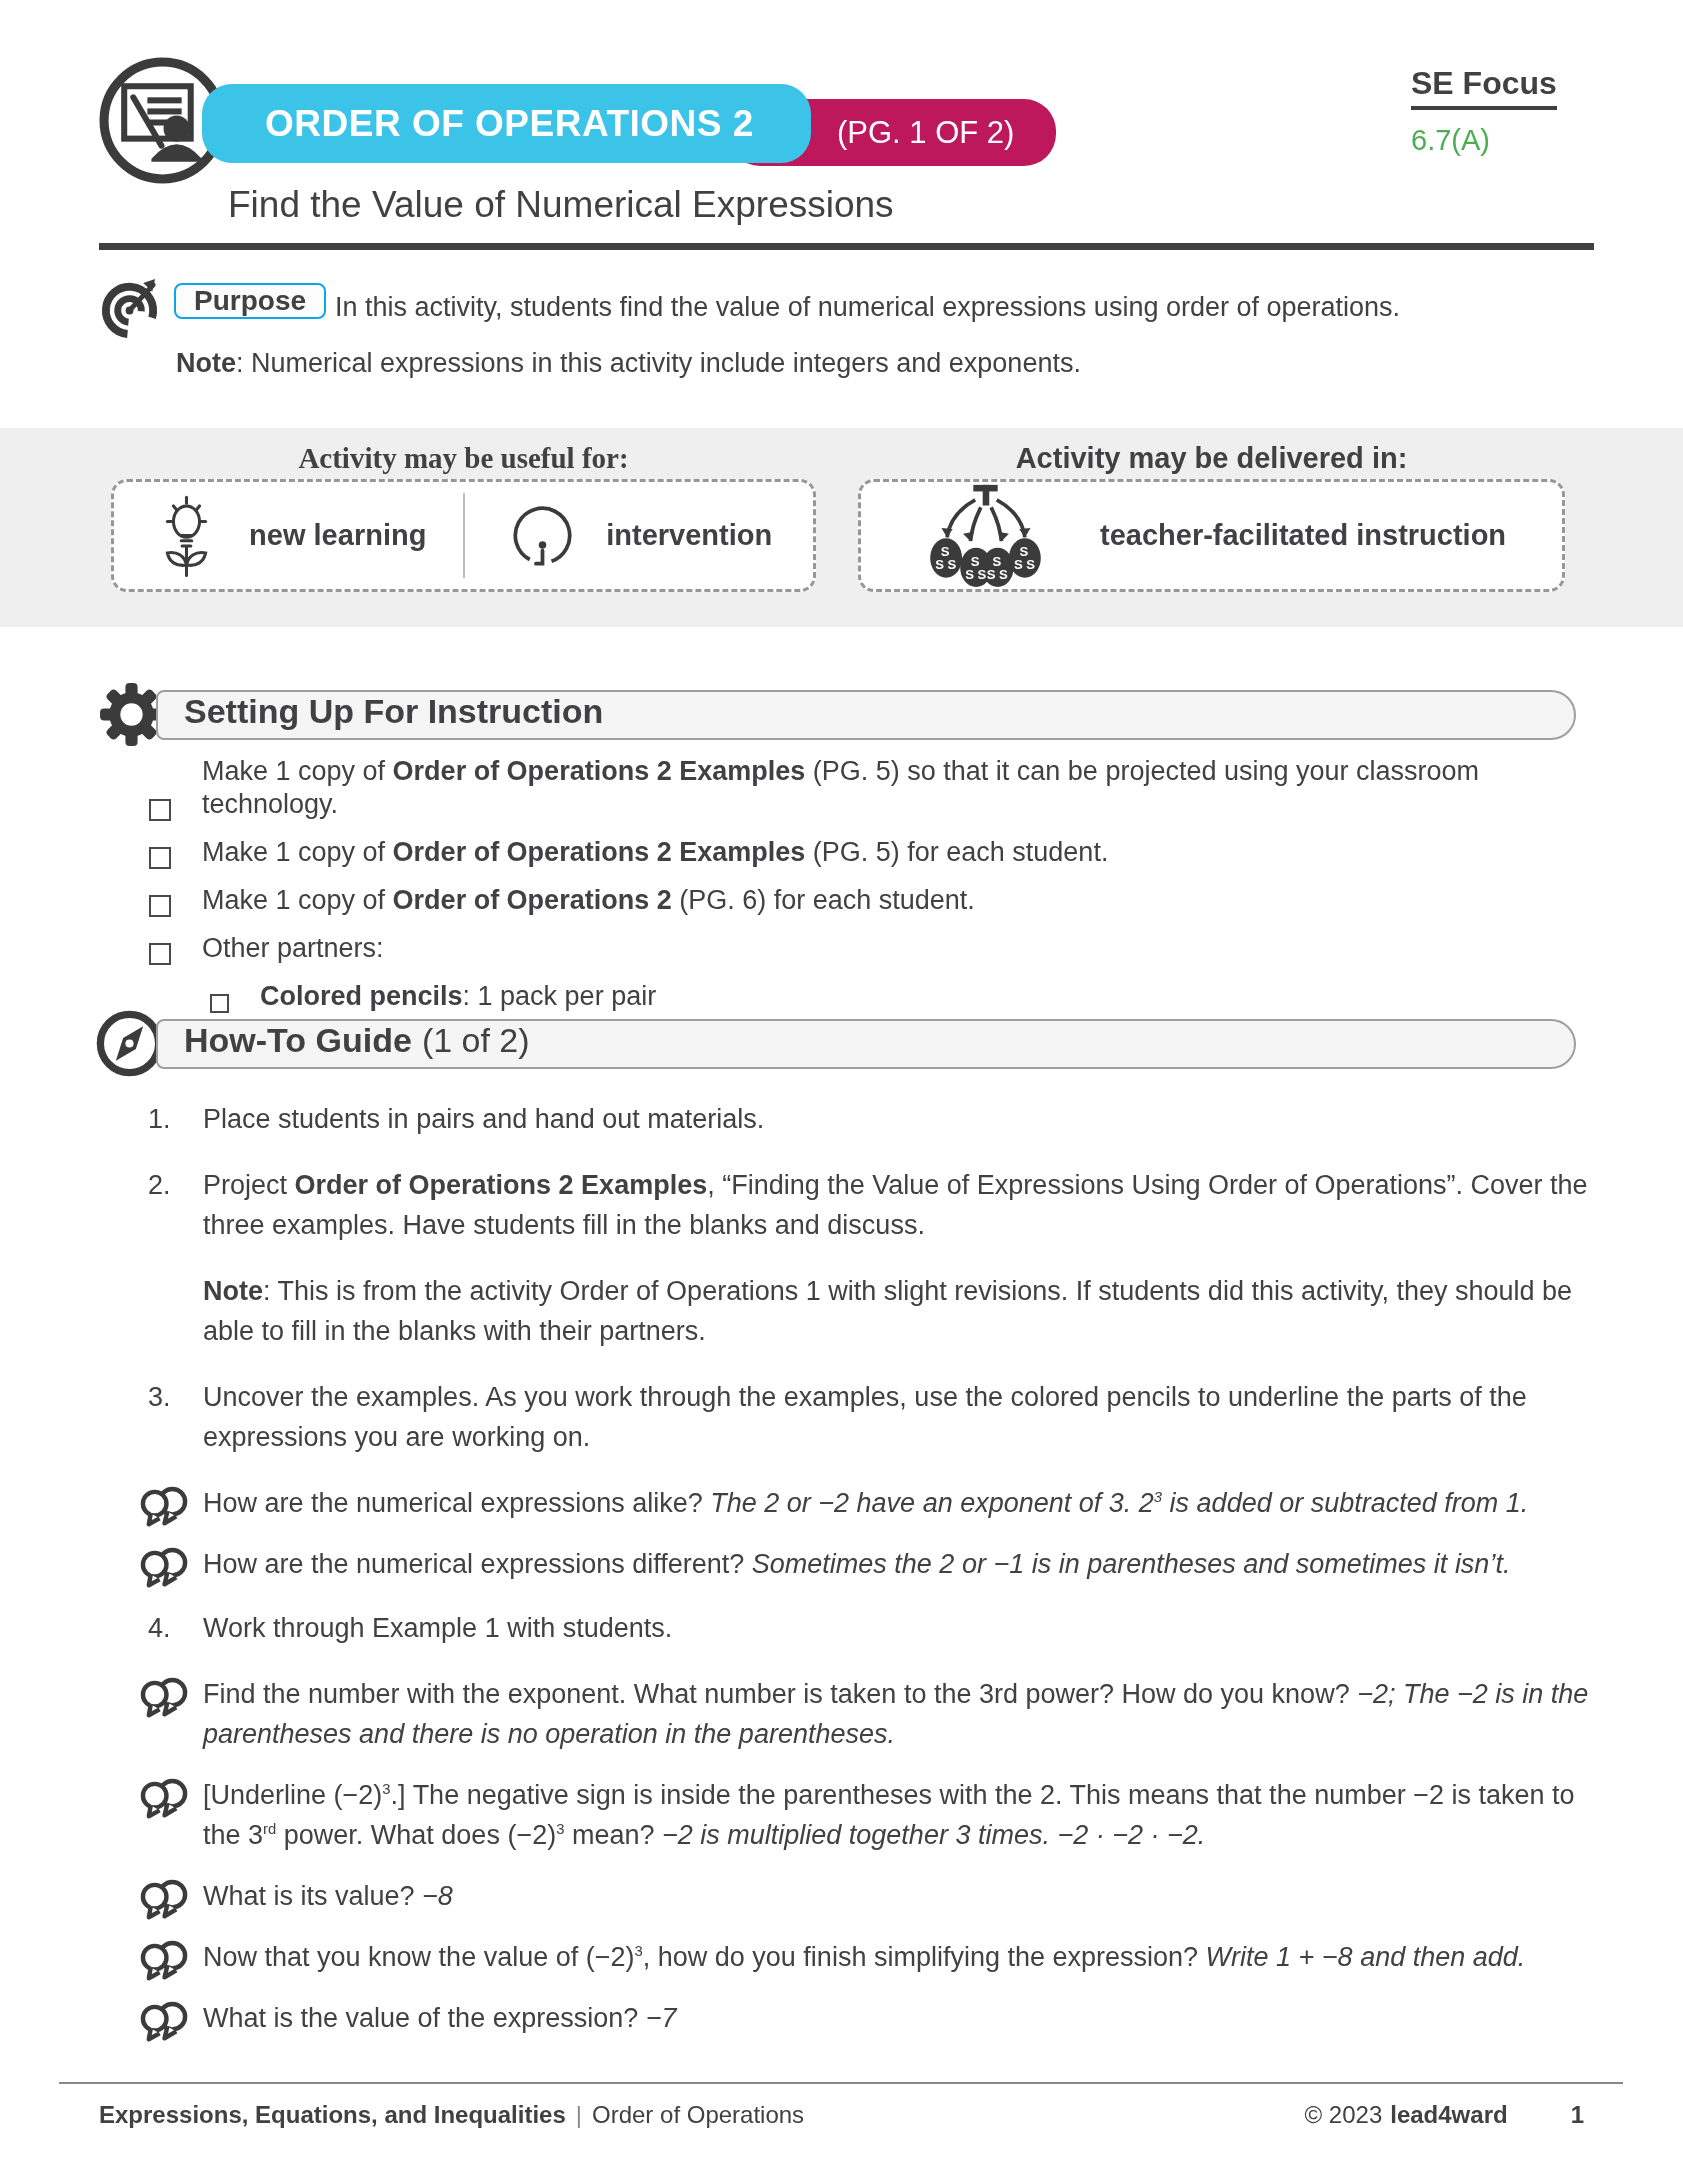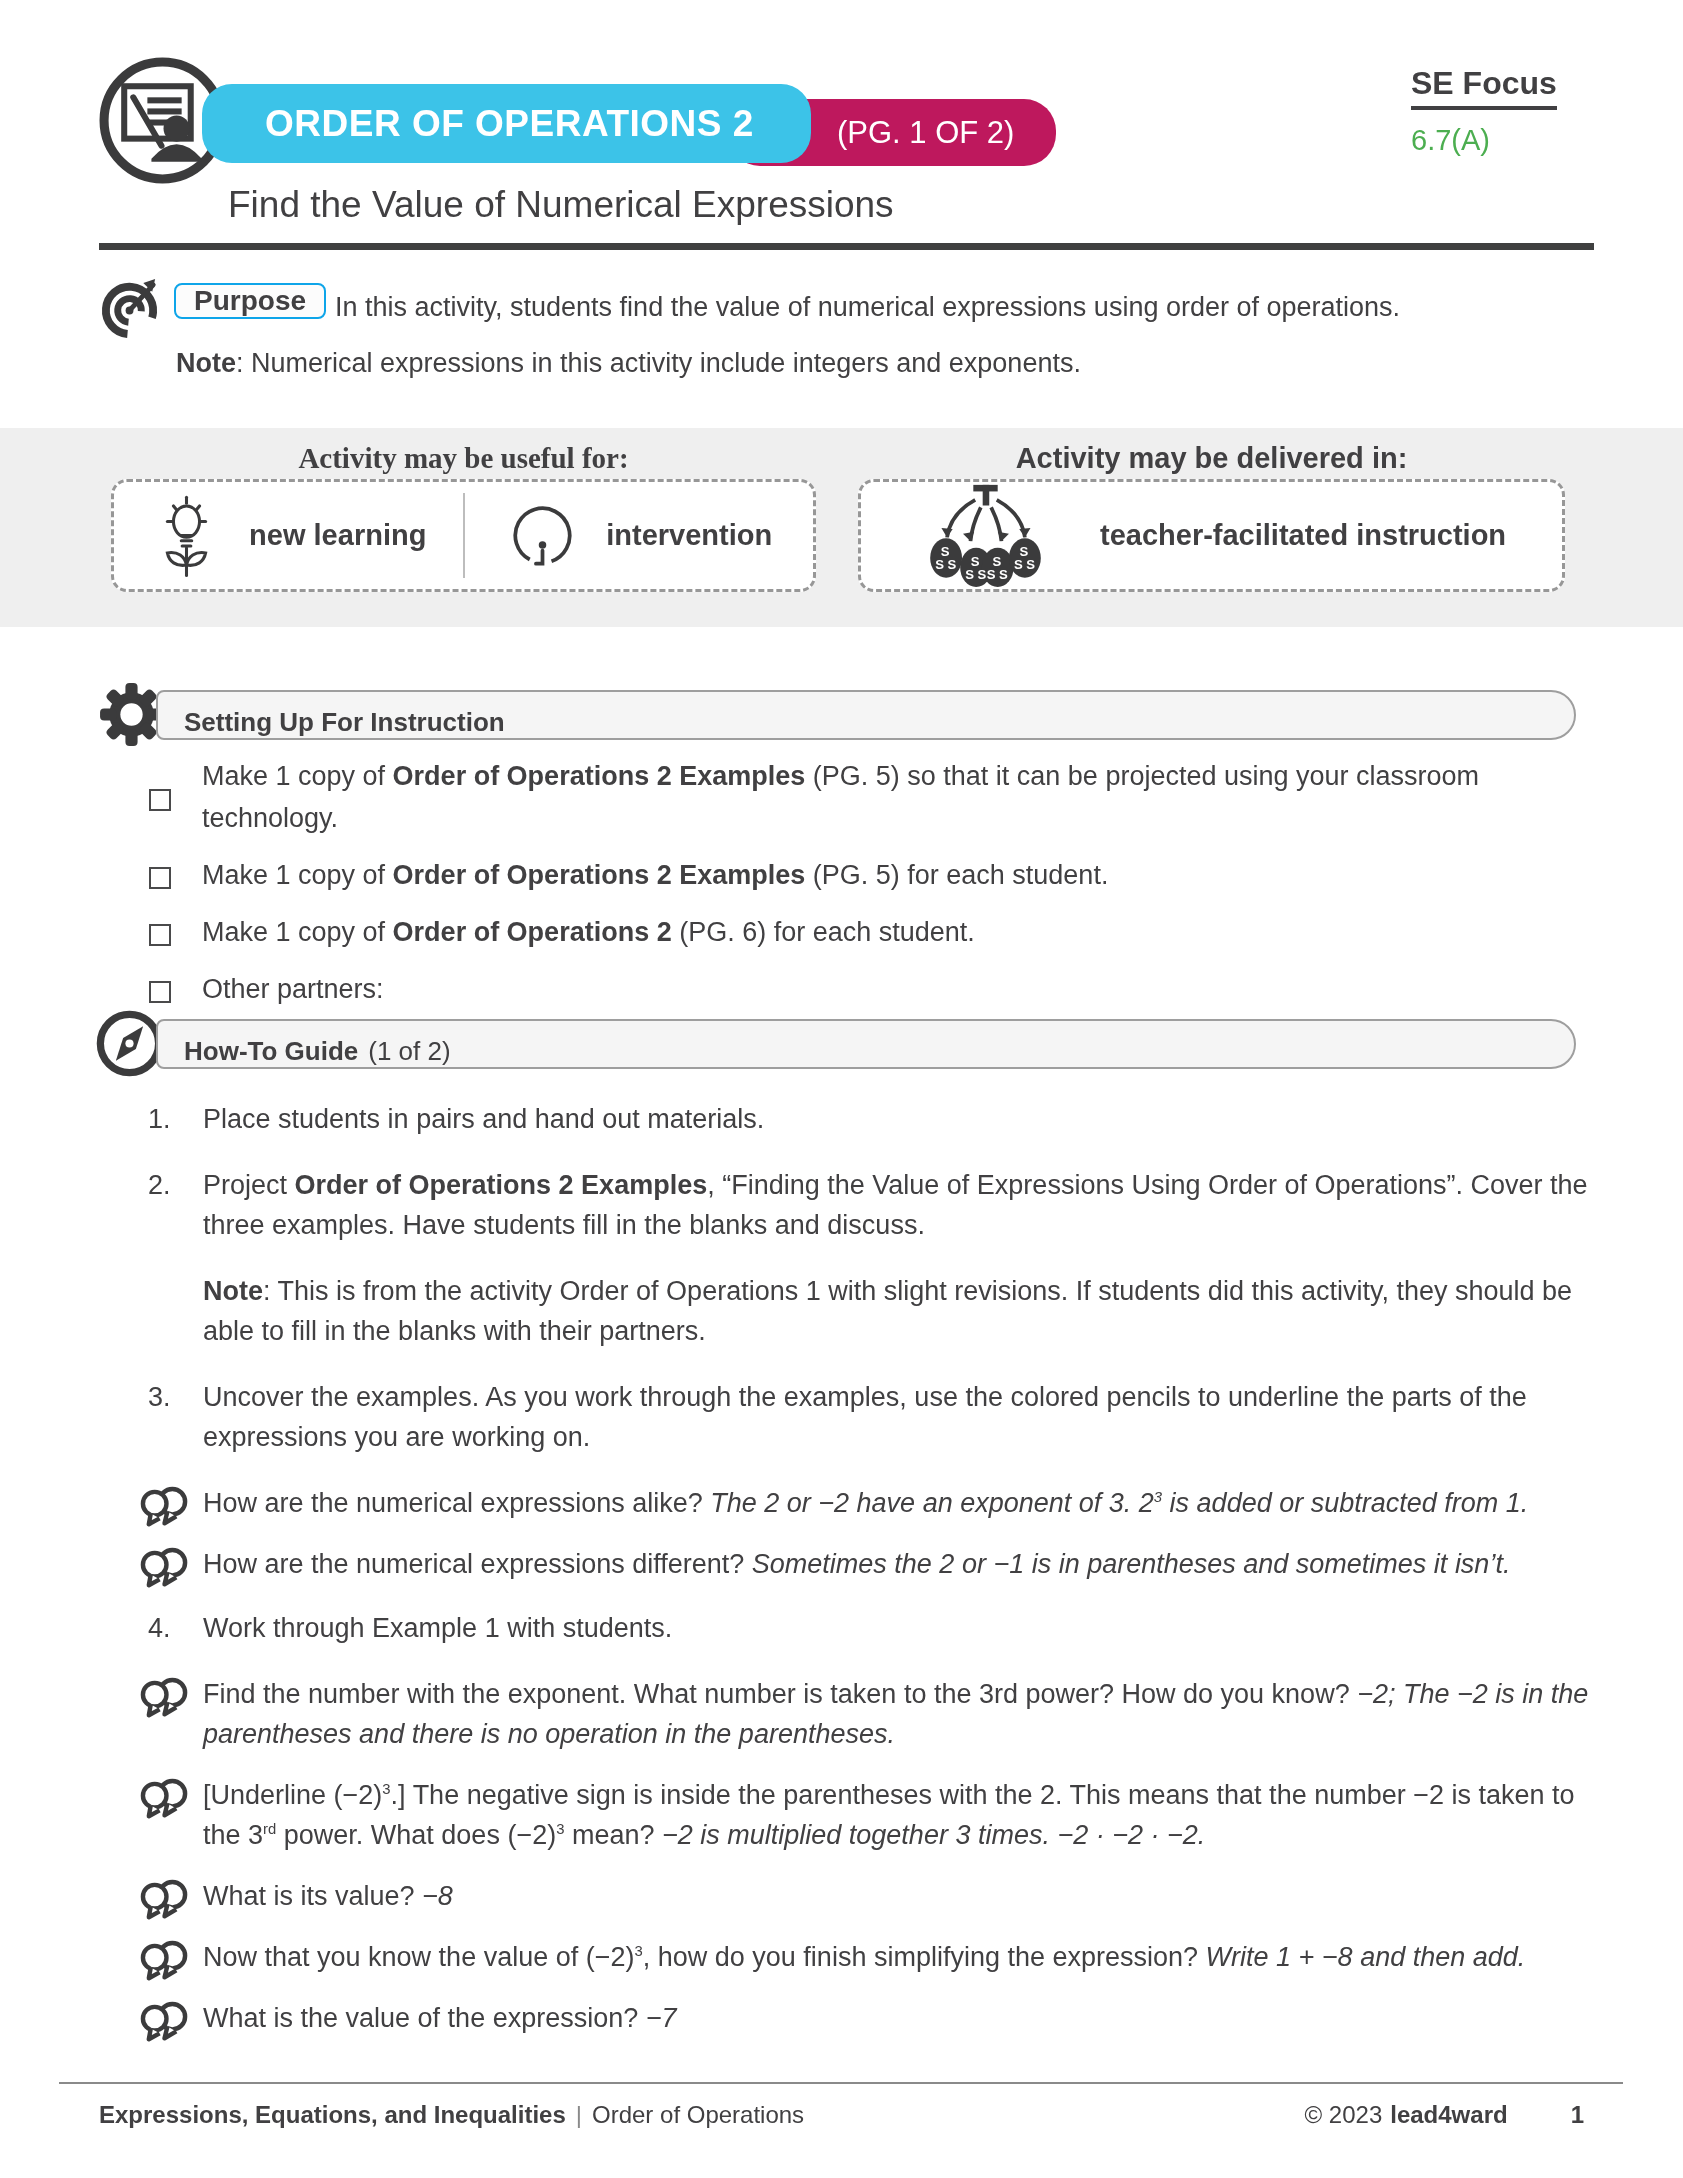--- a/index.html
+++ b/index.html
@@ -56,30 +56,30 @@
   .dash-label { font-size:29px; font-weight:bold; }
   .delivered-inner { display:flex; align-items:center; gap:55px; padding-left:65px; }
 
   
   .section-icon { position:absolute; width:71px; height:71px; }
   .gear-pos { left:96px; top:679px; }
   .compass-pos { left:94px; top:1008px; }
   .section-bar {
     position:absolute; left:156px; width:1420px; height:50px;
     background:#F5F5F5; border:2px solid #9E9E9E; border-radius:8px 25px 25px 8px;
-    display:flex; align-items:flex-end; padding-left:26px; font-size:26px; color:#414042;
+    display:flex; align-items:flex-start; padding-left:26px; font-size:34px; color:#414042;
   }
   .setup-bar { top:690px; }
   .howto-bar { top:1019px; }
   .bar-bold { font-weight:bold; }
   .bar-rest { font-weight:normal; margin-left:10px; }
 
   
   .checklist { position:absolute; left:149px; top:755px; width:1445px; }
-  .check-row { display:flex; align-items:center; margin-bottom:15px; font-size:27px; line-height:42px; }
+  .check-row { display:flex; align-items:flex-end; margin-bottom:15px; font-size:27px; line-height:33px; }
   .check-row.lvl2 { margin-left:61px; }
   .cb {
     flex:none; width:22px; height:22px; border:2.5px solid #4a4a4b; margin:5px 31px 0 0; background:#fff;
   }
   .check-row.lvl2 .cb { width:19px; height:19px; }
 
   
   .howto-blocks { position:absolute; left:134px; top:1075px; width:1455px; font-size:27px; line-height:40px; }
   .step { position:relative; margin:24px 0 26px; padding-left:69px; }
   .step .num { position:absolute; left:14px; top:0; }

